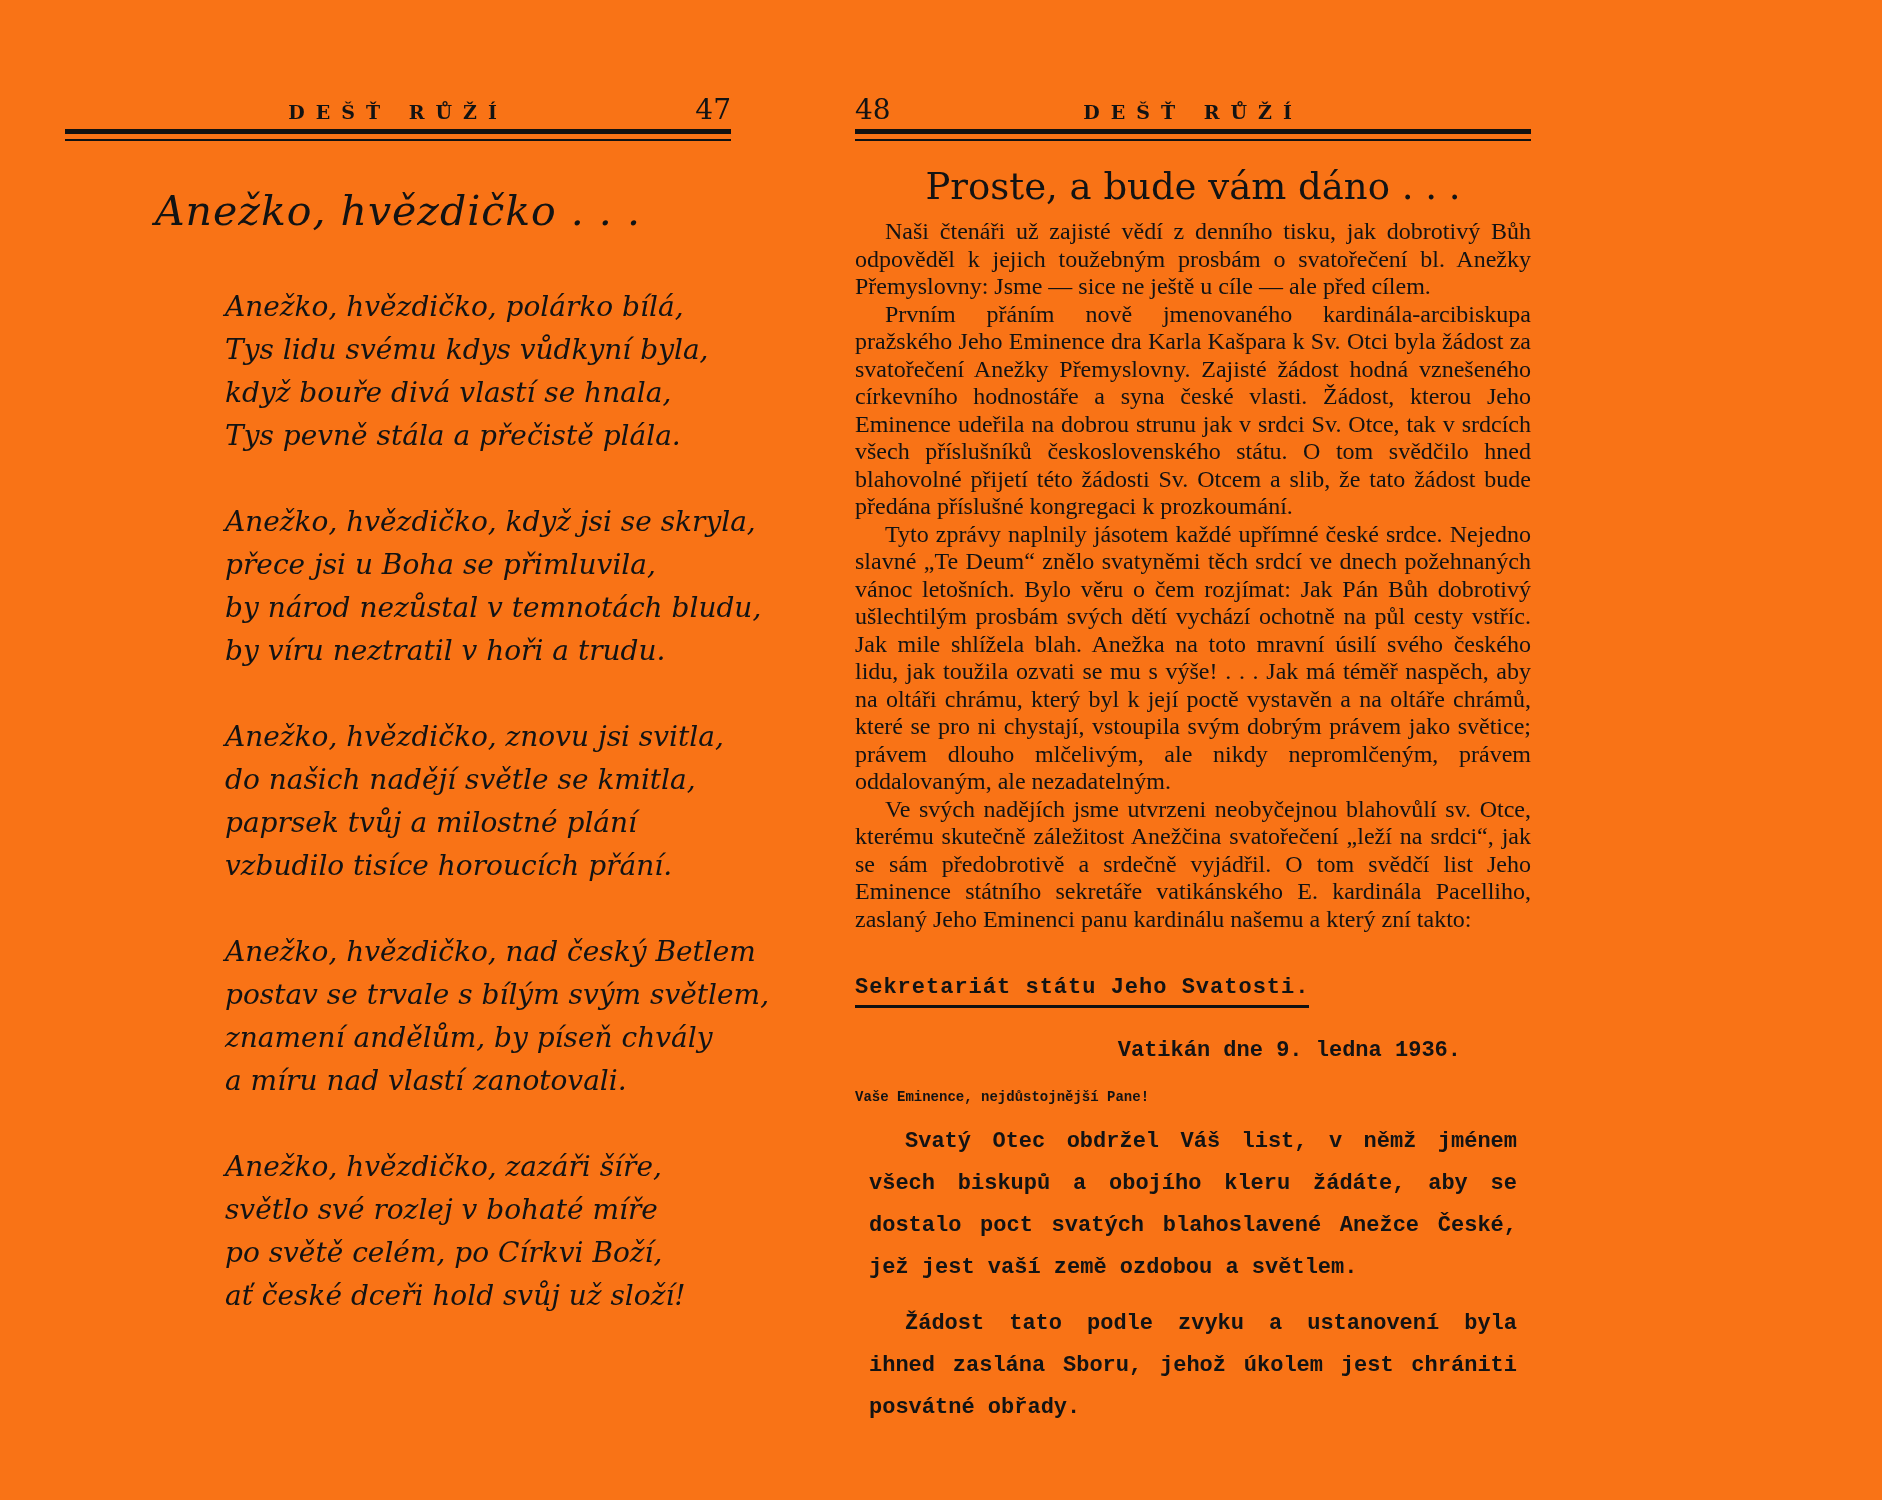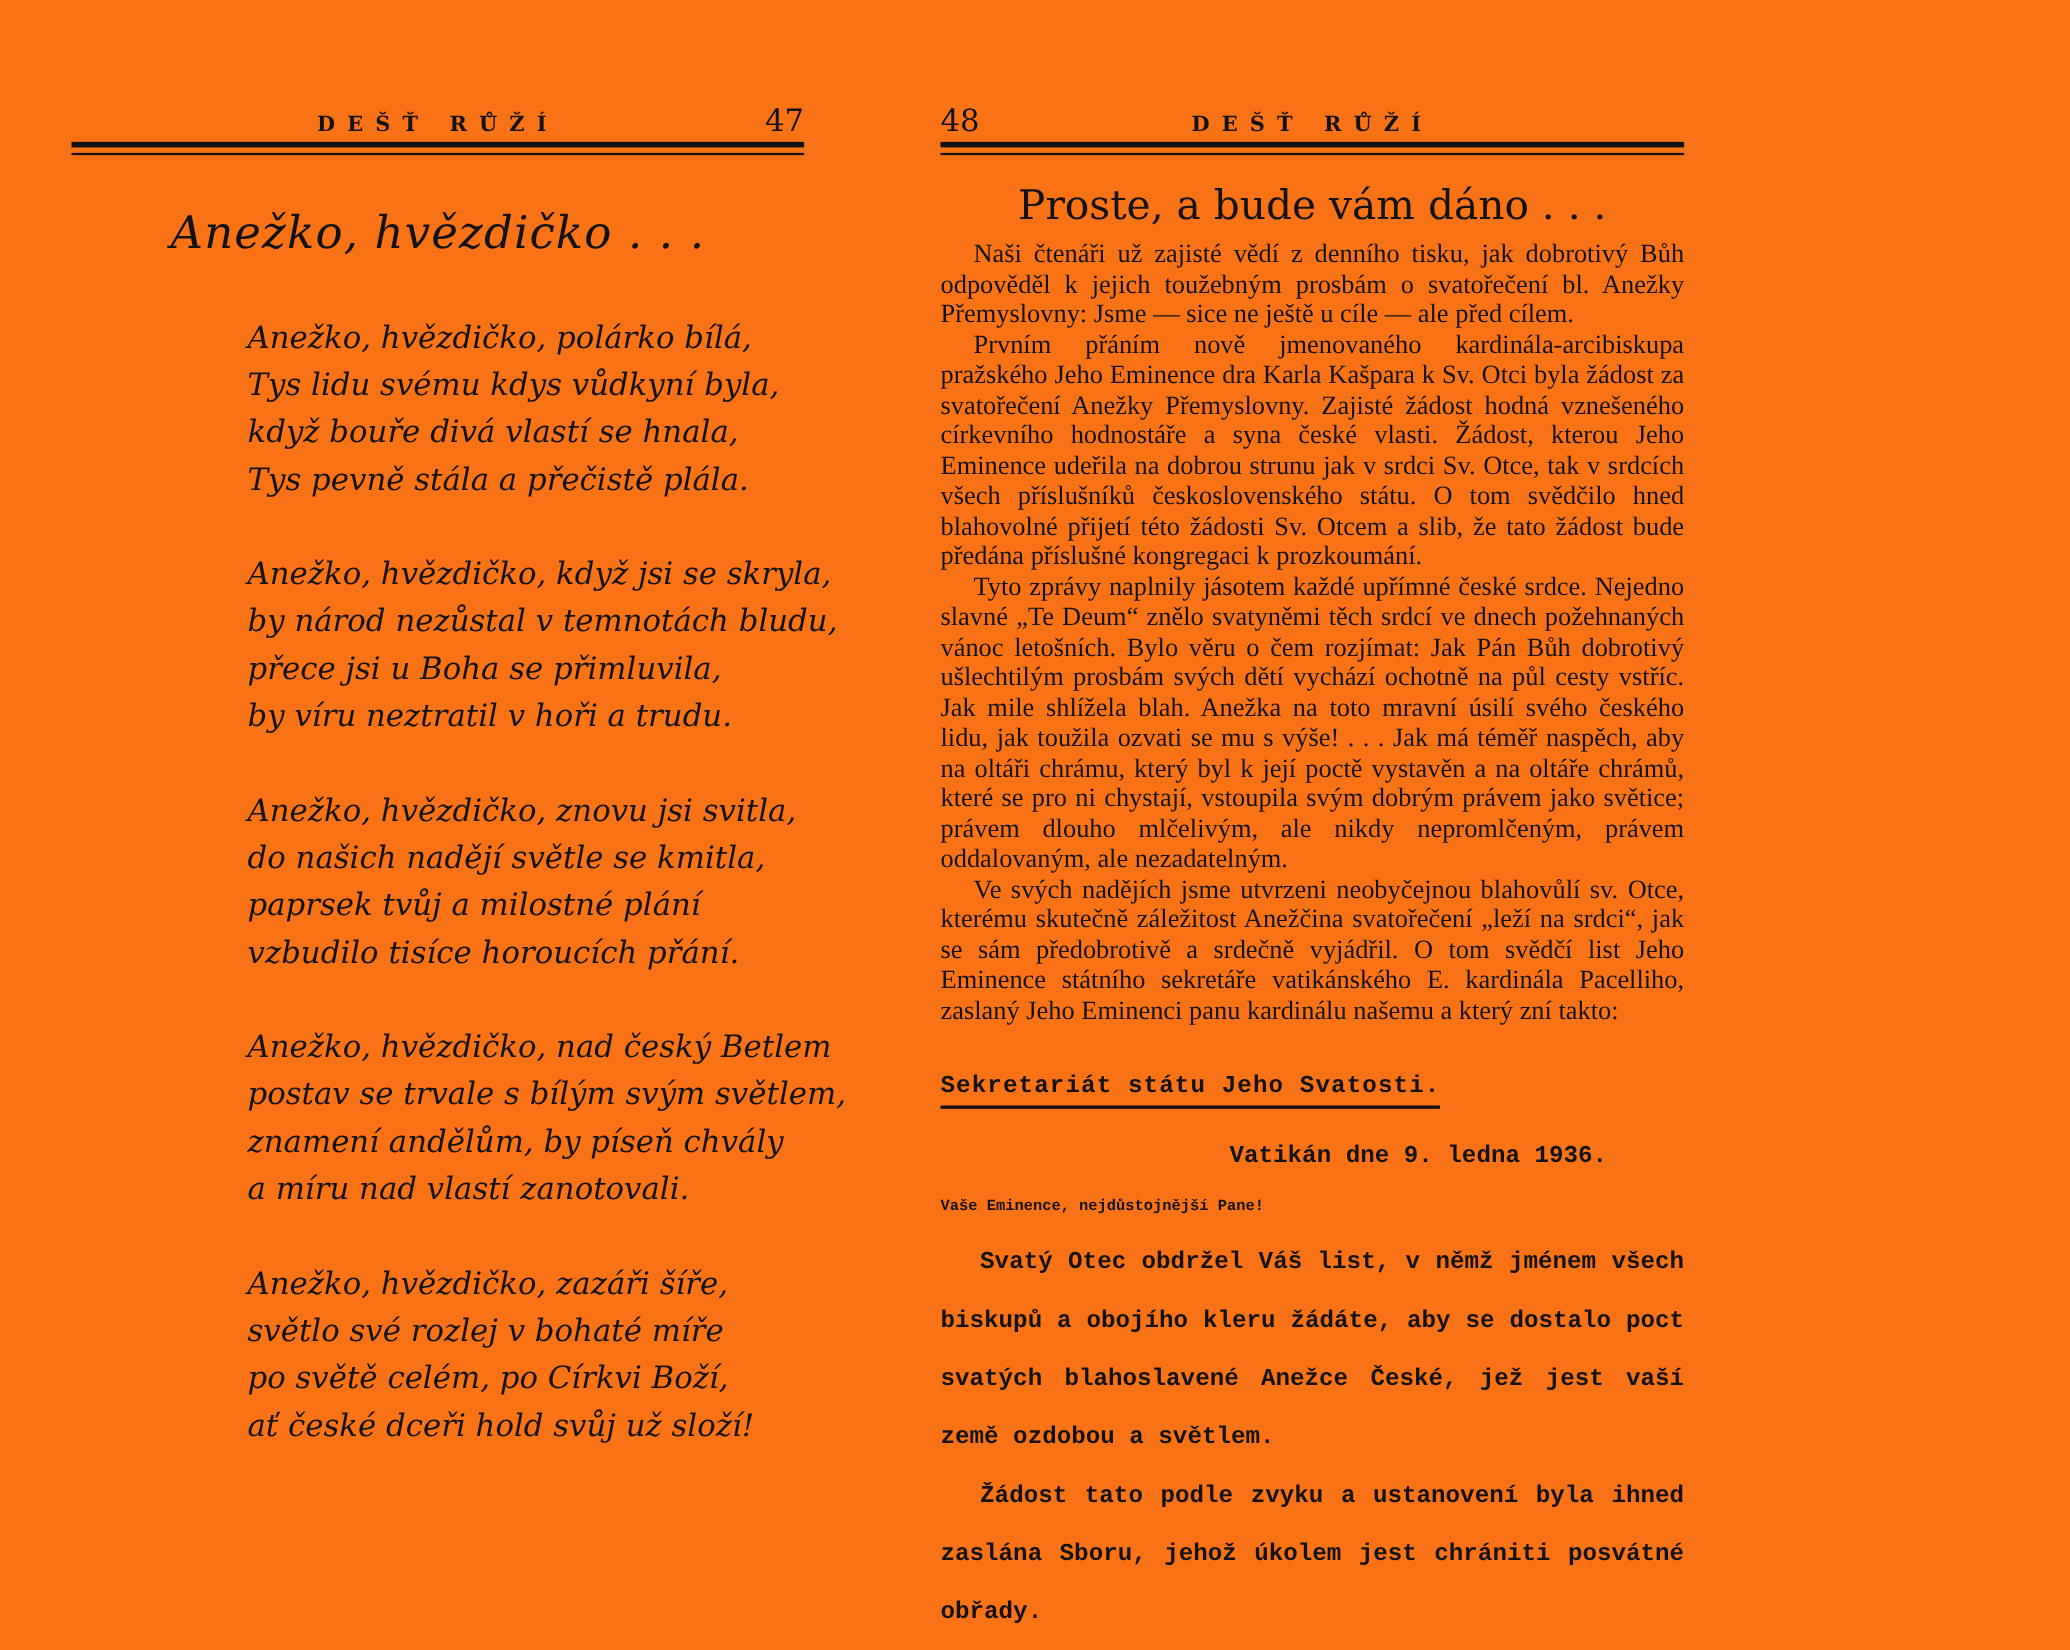--- a/index.html
+++ b/index.html
@@ -118,25 +118,25 @@
     font-weight: bold;
     font-size: 22px;
   }
   .letter-salutation {
     margin-top: 26px;
     font-family: "Liberation Mono", monospace;
     font-weight: bold;
     font-size: 14px;
   }
   .letter-para {
-    margin: 0;
+    margin: 14px;
     font-family: "Liberation Mono", monospace;
     font-weight: bold;
     font-size: 22px;
-    line-height: 53px;
+    line-height: 42px;
     text-align: justify;
     text-indent: 36px;
   }
   .letter-para:first-of-type { margin-top: 16px; }
 </style>
 </head>
 <body>
 
 <div class="sheet">
 
@@ -152,22 +152,22 @@
 
     <div class="poem">
       <div class="stanza">
         <div class="poem-line">Anežko, hvězdičko, polárko bílá,</div>
         <div class="poem-line">Tys lidu svému kdys vůdkyní byla,</div>
         <div class="poem-line">když bouře divá vlastí se hnala,</div>
         <div class="poem-line">Tys pevně stála a přečistě plála.</div>
       </div>
       <div class="stanza">
         <div class="poem-line">Anežko, hvězdičko, když jsi se skryla,</div>
+        <div class="poem-line">přece jsi u Boha se přimluvila,</div>
         <div class="poem-line">by národ nezůstal v temnotách bludu,</div>
-        <div class="poem-line">přece jsi u Boha se přimluvila,</div>
         <div class="poem-line">by víru neztratil v hoři a trudu.</div>
       </div>
       <div class="stanza">
         <div class="poem-line">Anežko, hvězdičko, znovu jsi svitla,</div>
         <div class="poem-line">do našich nadějí světle se kmitla,</div>
         <div class="poem-line">paprsek tvůj a milostné plání</div>
         <div class="poem-line">vzbudilo tisíce horoucích přání.</div>
       </div>
       <div class="stanza">
         <div class="poem-line">Anežko, hvězdičko, nad český Betlem</div>

